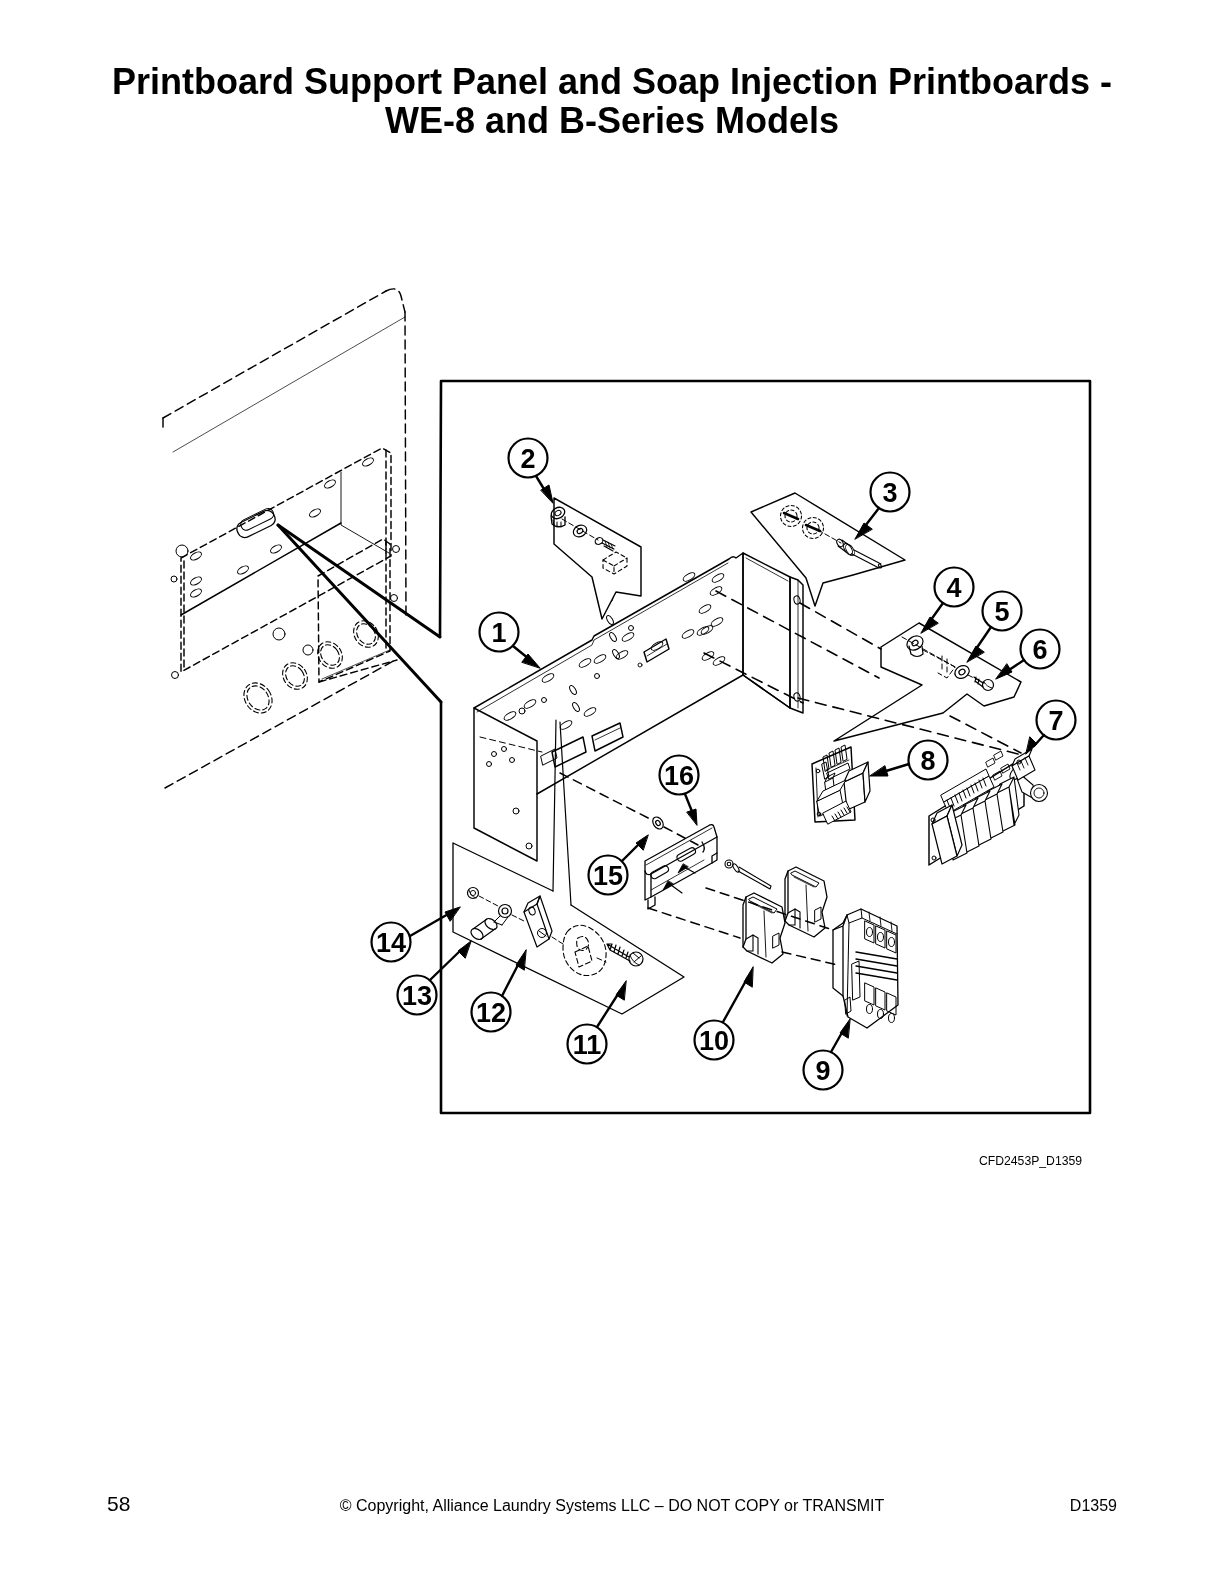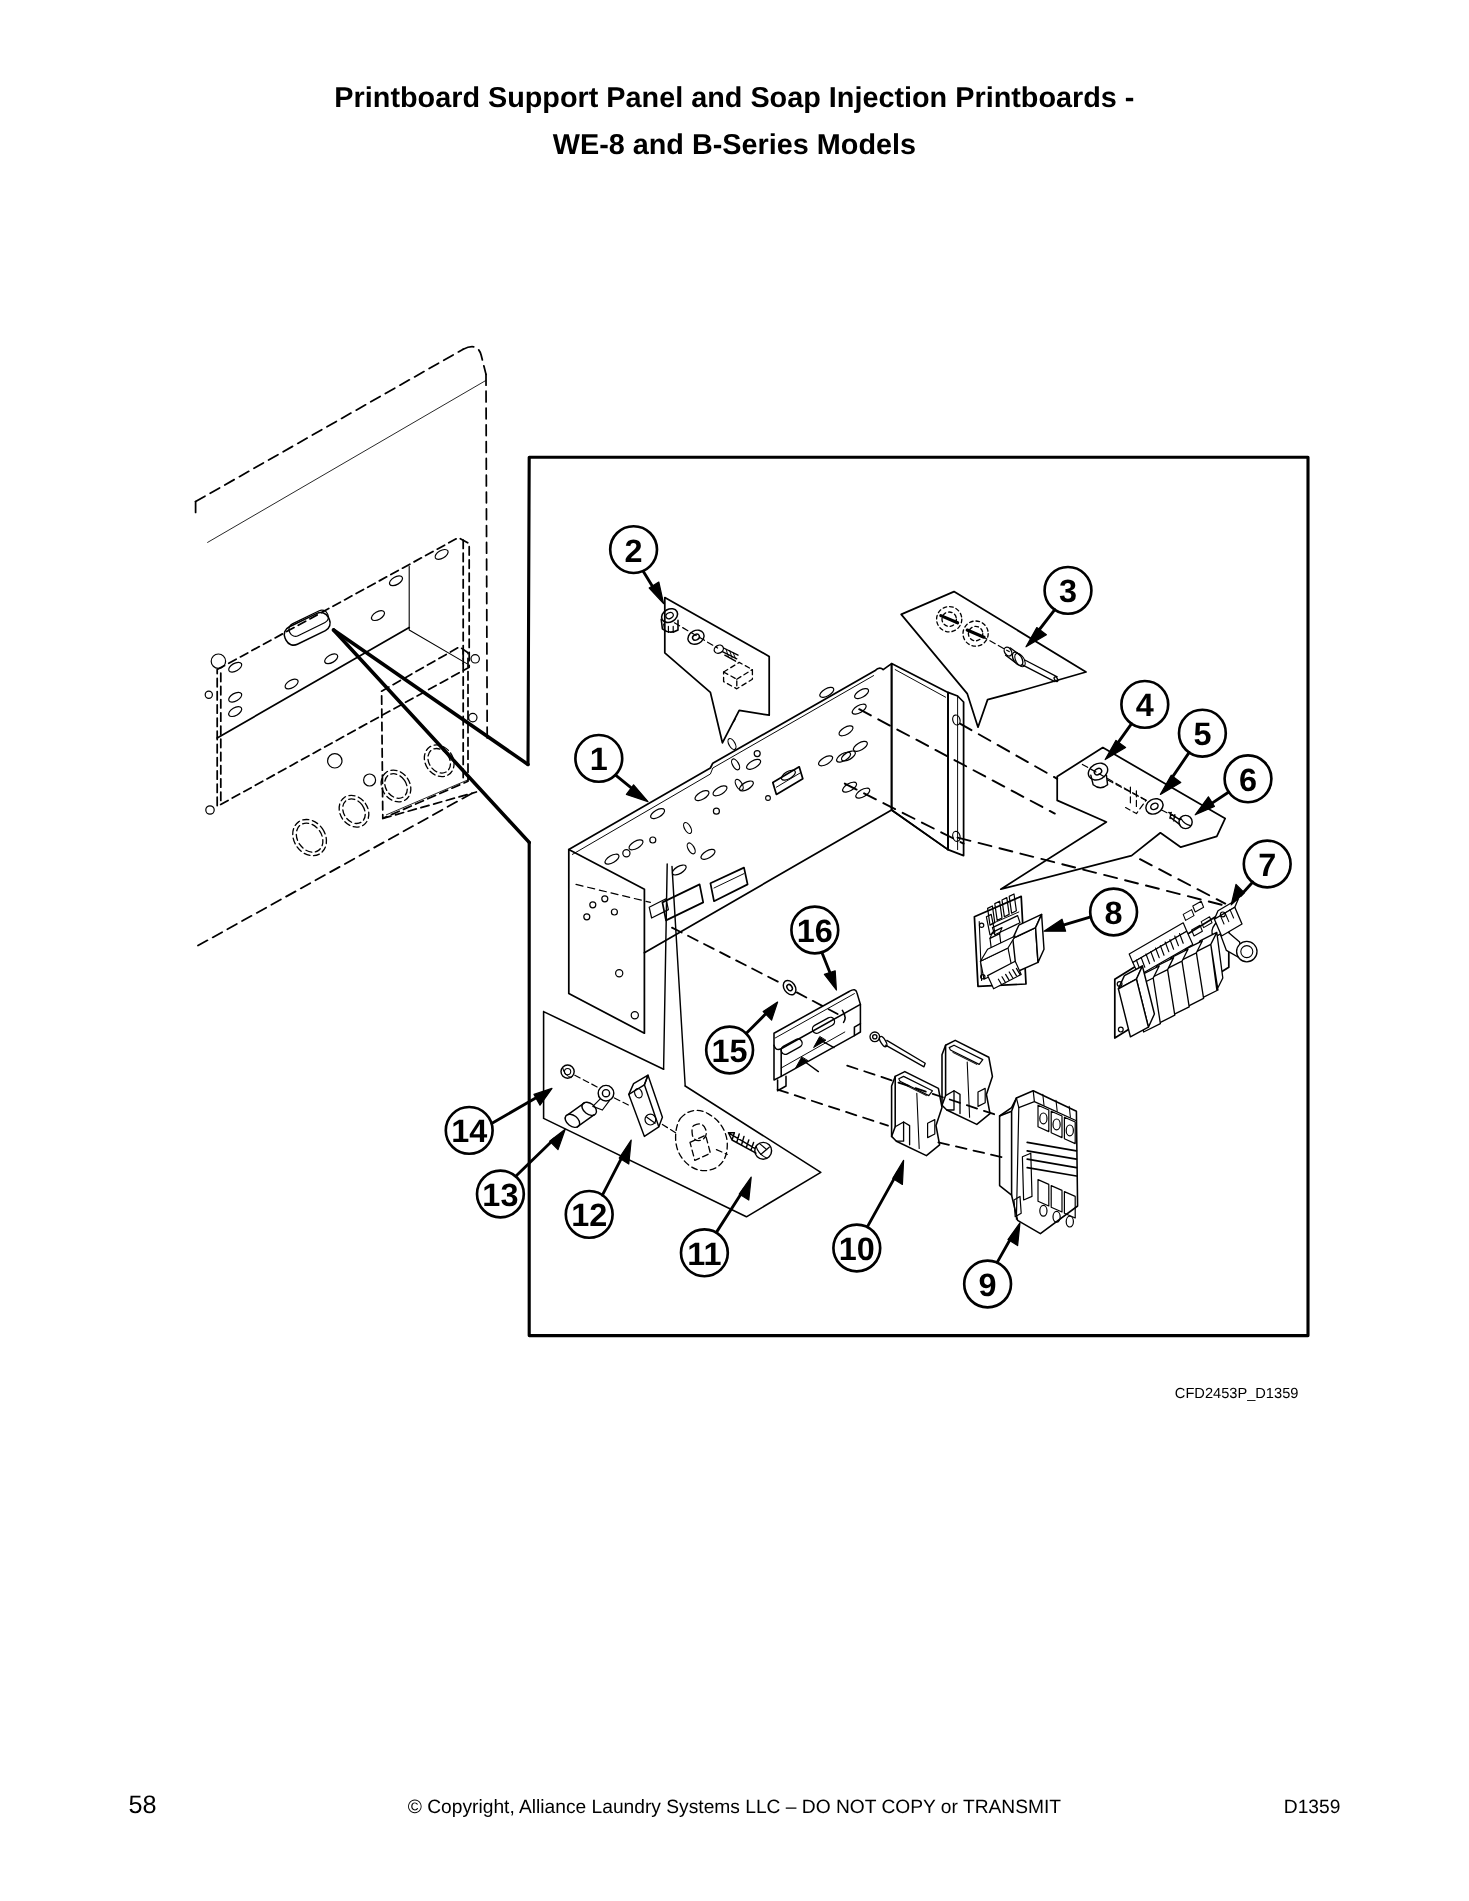--- a/index.html
+++ b/index.html
@@ -1,19 +1,19 @@
 <!DOCTYPE html>
 <html><head>
 <meta charset="utf-8">
 <style>
   html,body{margin:0;padding:0;background:#fff;}
   .page{position:relative;width:1224px;height:1584px;background:#fff;overflow:hidden;
         font-family:"Liberation Sans", sans-serif;}
   .title{position:absolute;left:0;top:63px;width:1224px;text-align:center;
-         font-weight:bold;font-size:24px;line-height:38.5px;color:#000;}
+         font-weight:bold;font-size:36px;line-height:38.5px;color:#000;}
   svg{position:absolute;left:0;top:0;}
   text{font-family:"Liberation Sans", sans-serif;}
   .num{font-weight:bold;font-size:27px;}
 </style>
 </head>
 <body>
 <div class="page">
 
 <div class="title">Printboard Support Panel and Soap Injection Printboards -<br>WE-8 and B-Series Models</div>
 <svg width="1224" height="1584" viewBox="0 0 1224 1584" fill="none" stroke="#000" stroke-width="1.45" stroke-linecap="round" stroke-linejoin="round">

